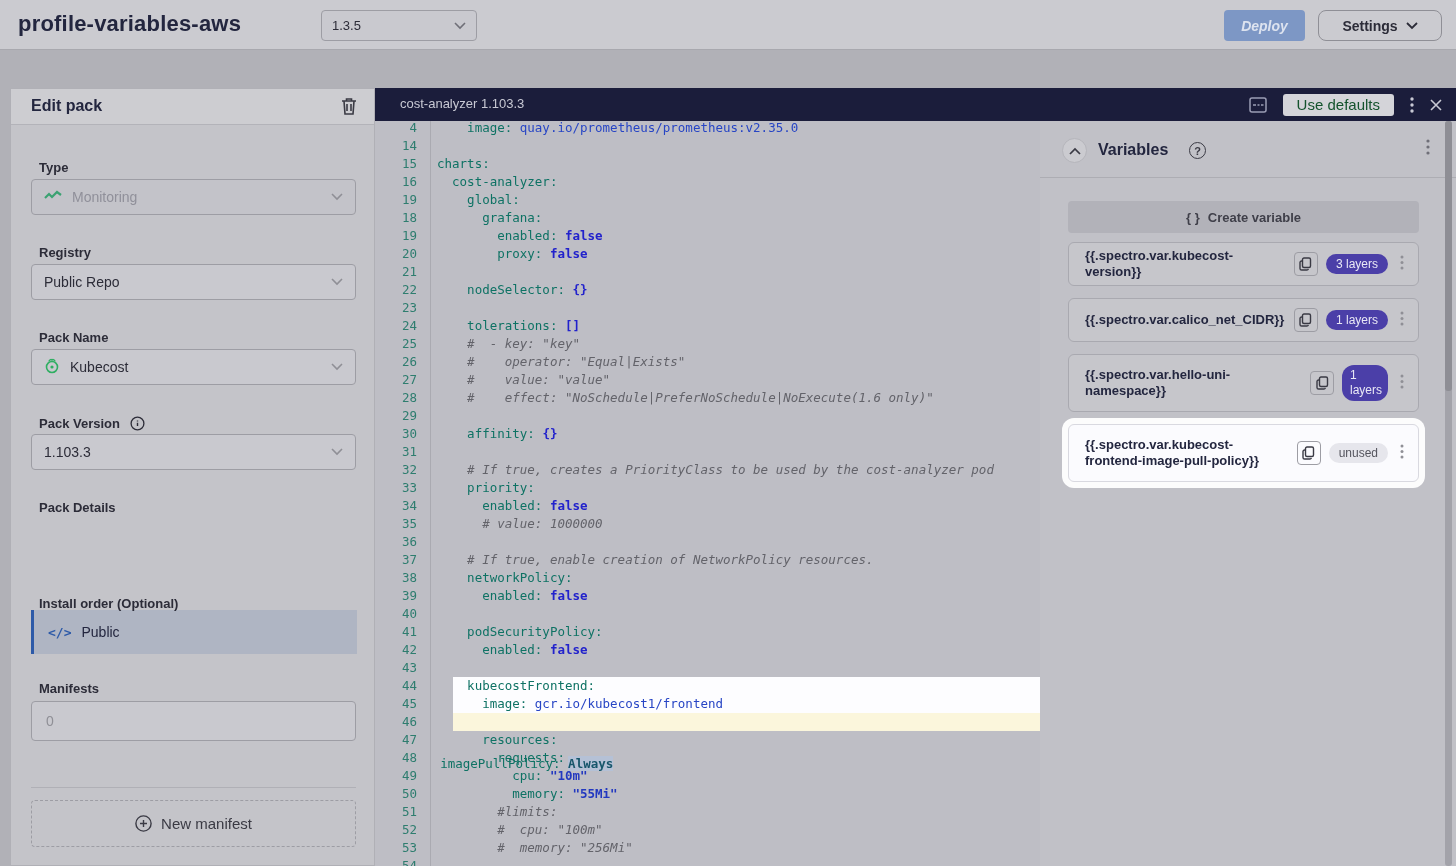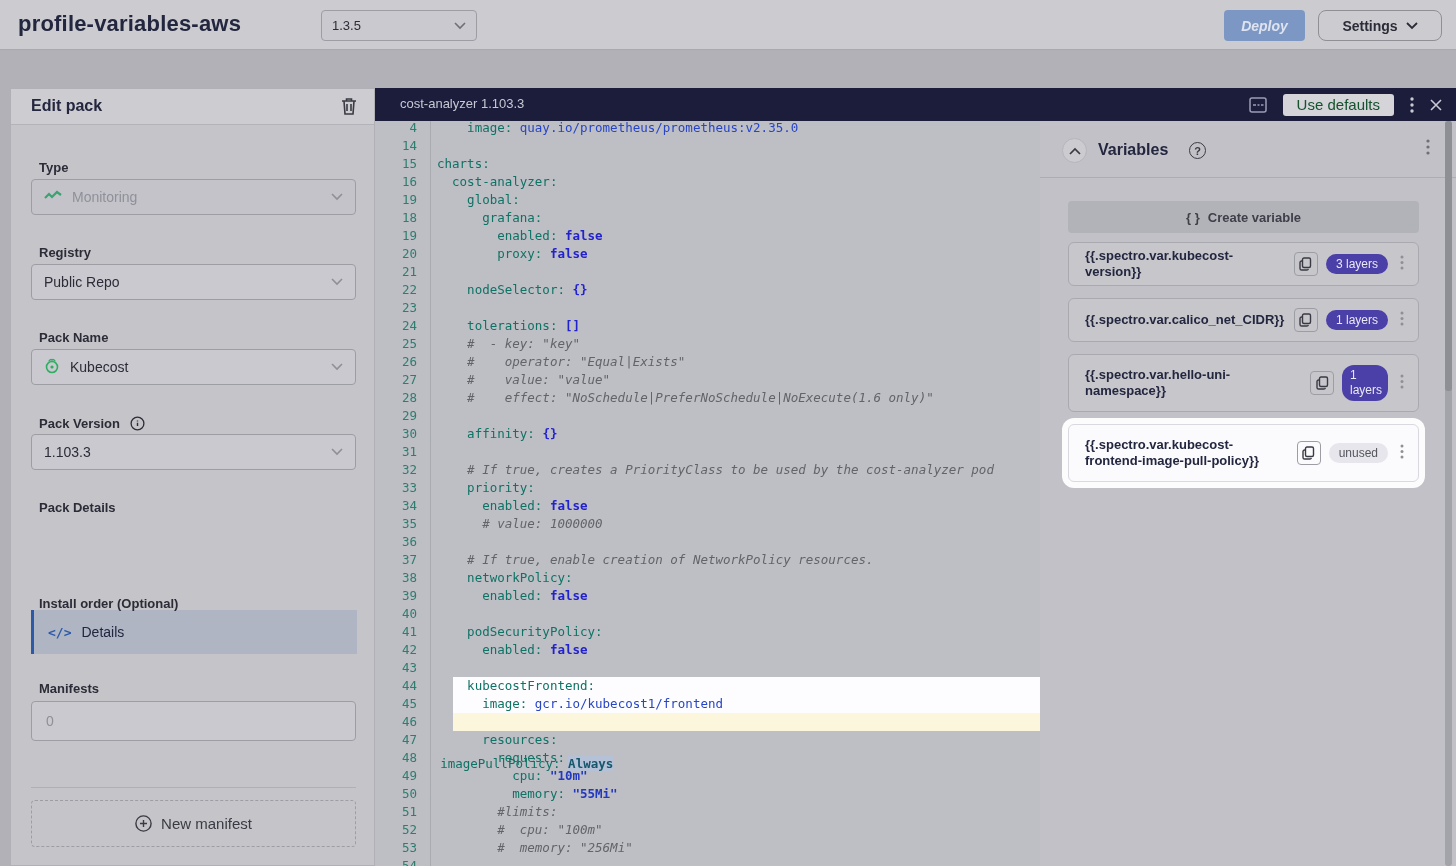--- a/index.html
+++ b/index.html
@@ -226,21 +226,21 @@
       <span class="chev">
         <svg width="12" height="8" viewBox="0 0 12 8">
             <path d="M1 1l5 5 5-5" fill="none" stroke="#8f8f96" stroke-width="1.6"></path>
           </svg>
       </span>
     </div>
 
     <div class="f-label" style="top:411px">Pack Details</div>
     <div class="values-row">
       <span class="code-ic">&lt;/&gt;</span>
-      <span class="values-label">Details</span>
+      <span class="values-label">Public</span>
     </div>
 
     <div class="f-label" style="top:507px">Install order (Optional)</div>
     <input class="order-input" placeholder="0" style="">
 
     <div class="f-label" style="top:592px">Manifests</div>
     <hr class="manifest-hr">
     <button class="new-manifest">
       <span style="display:inline-flex;">
         <svg width="17" height="17" viewBox="0 0 17 17">

